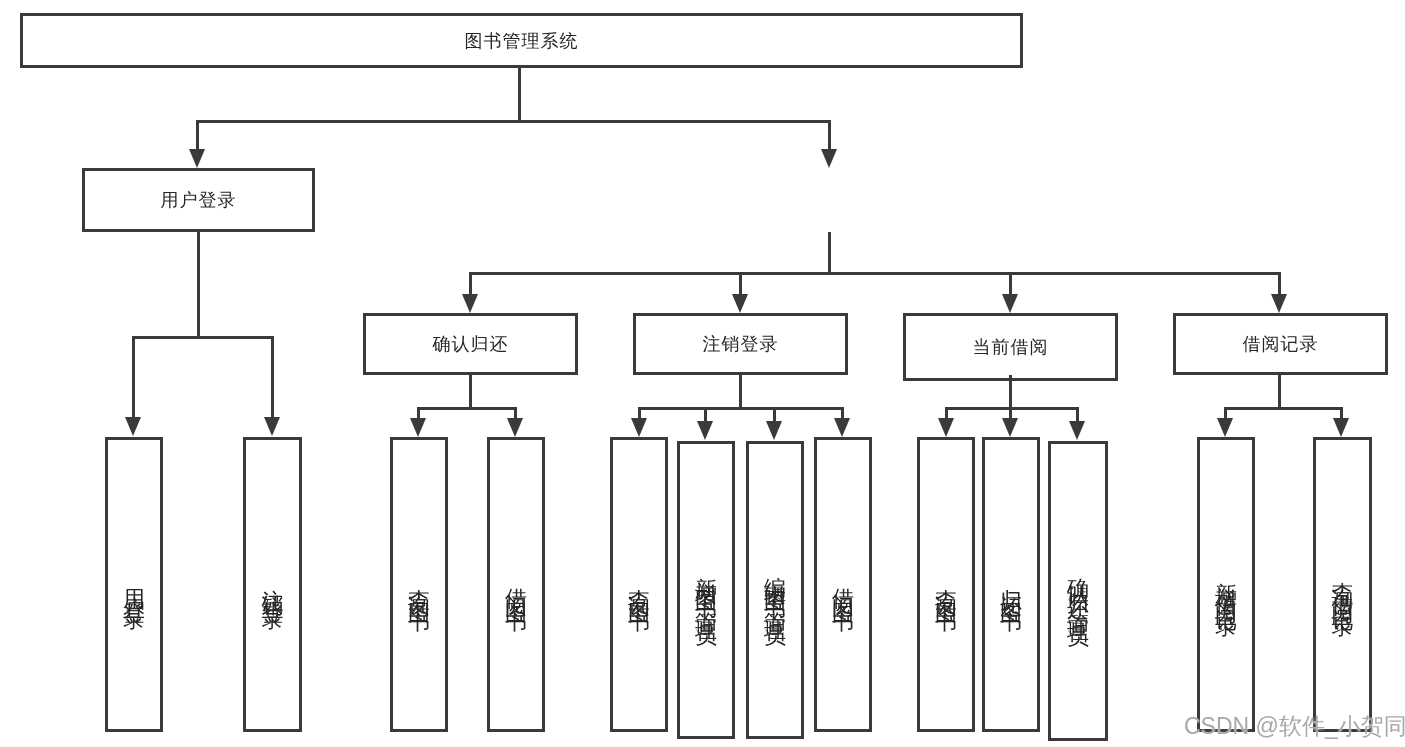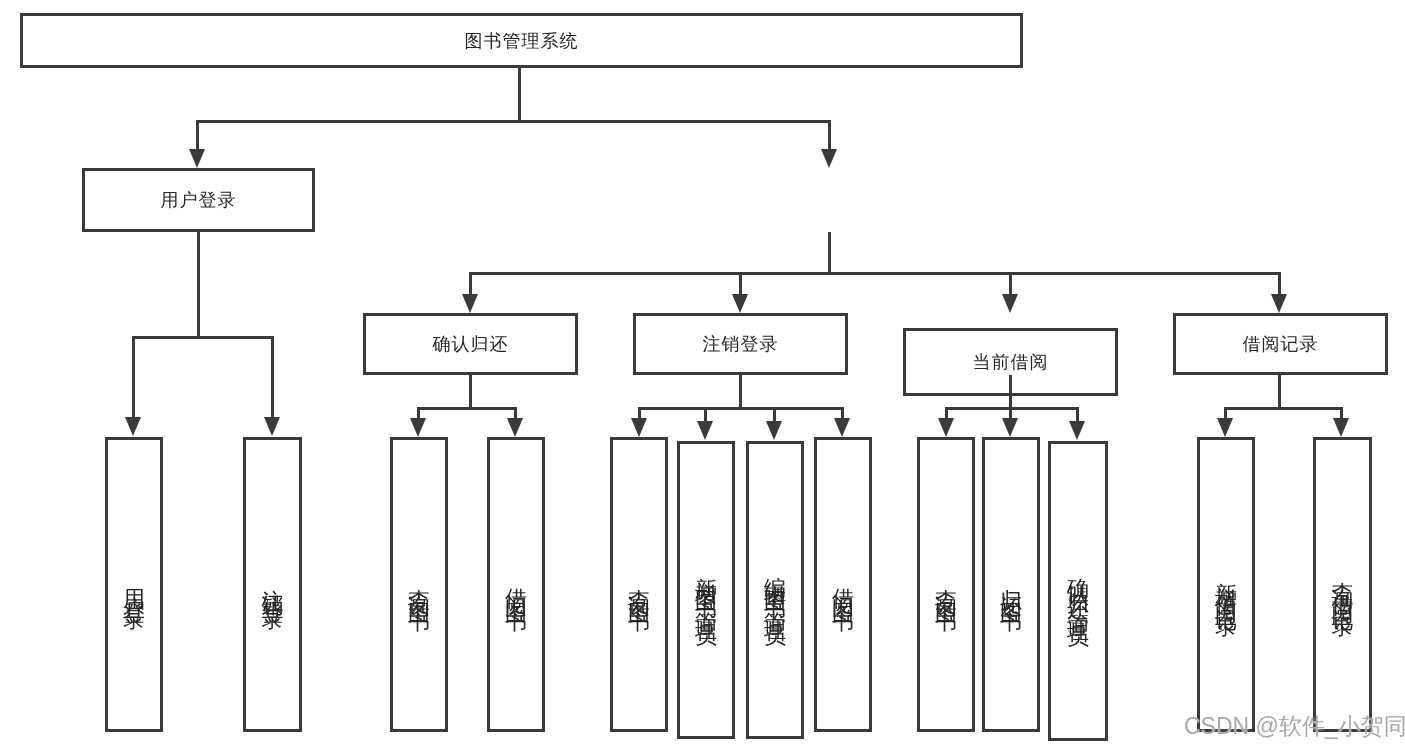--- a/index.html
+++ b/index.html
@@ -51,21 +51,21 @@
 
 
   <div class="node h" style="left:363px;top:313px;width:215px;height:62px;">
     <span>确认归还</span>
   </div>
 
   <div class="node h" style="left:633px;top:313px;width:215px;height:62px;">
     <span>注销登录</span>
   </div>
 
-  <div class="node h" style="left:903px;top:328px;width:215px;height:68px;">
+  <div class="node h" style="left:903px;top:313px;width:215px;height:68px;">
     <span>当前借阅</span>
   </div>
 
   <div class="node h" style="left:1173px;top:313px;width:215px;height:62px;">
     <span>借阅记录</span>
   </div>
 
   <div class="node v" style="left:105px;top:437px;width:58px;height:295px;">
     <span>用户登录</span>
   </div>

